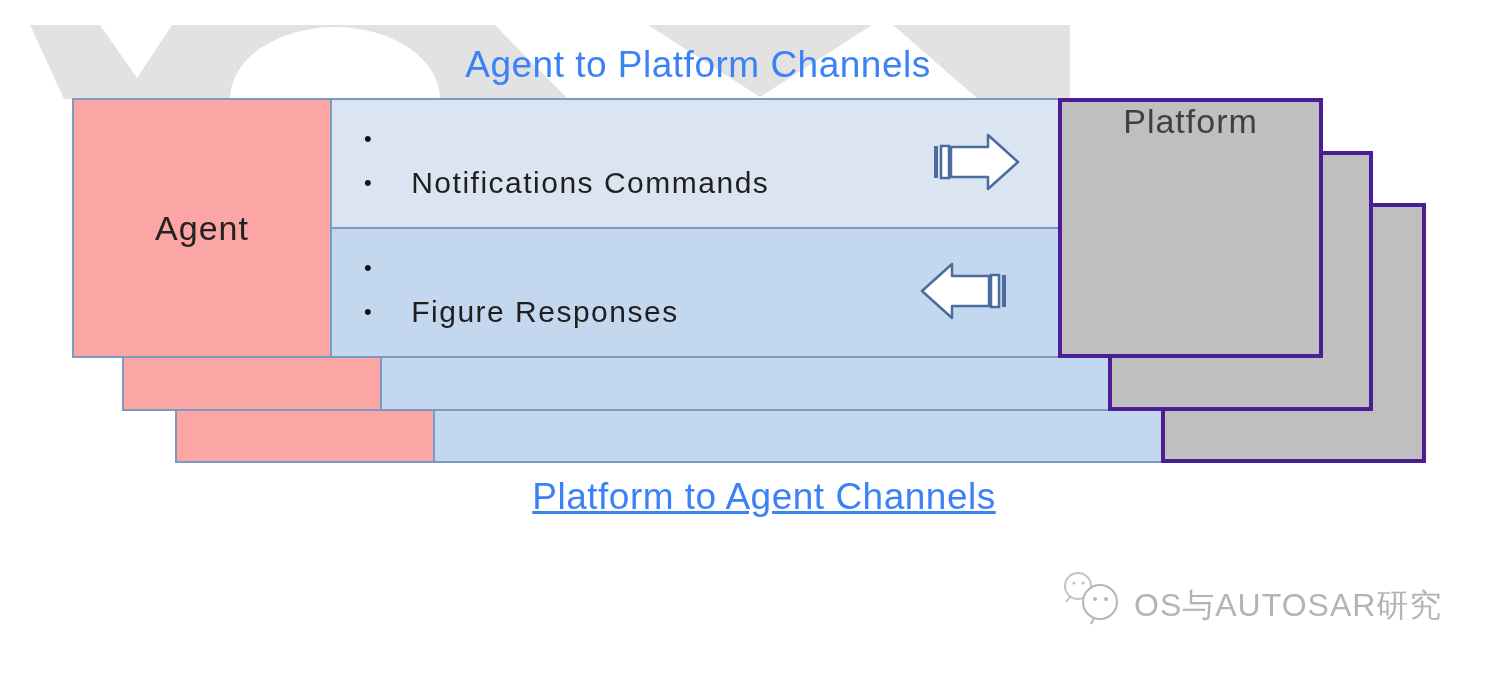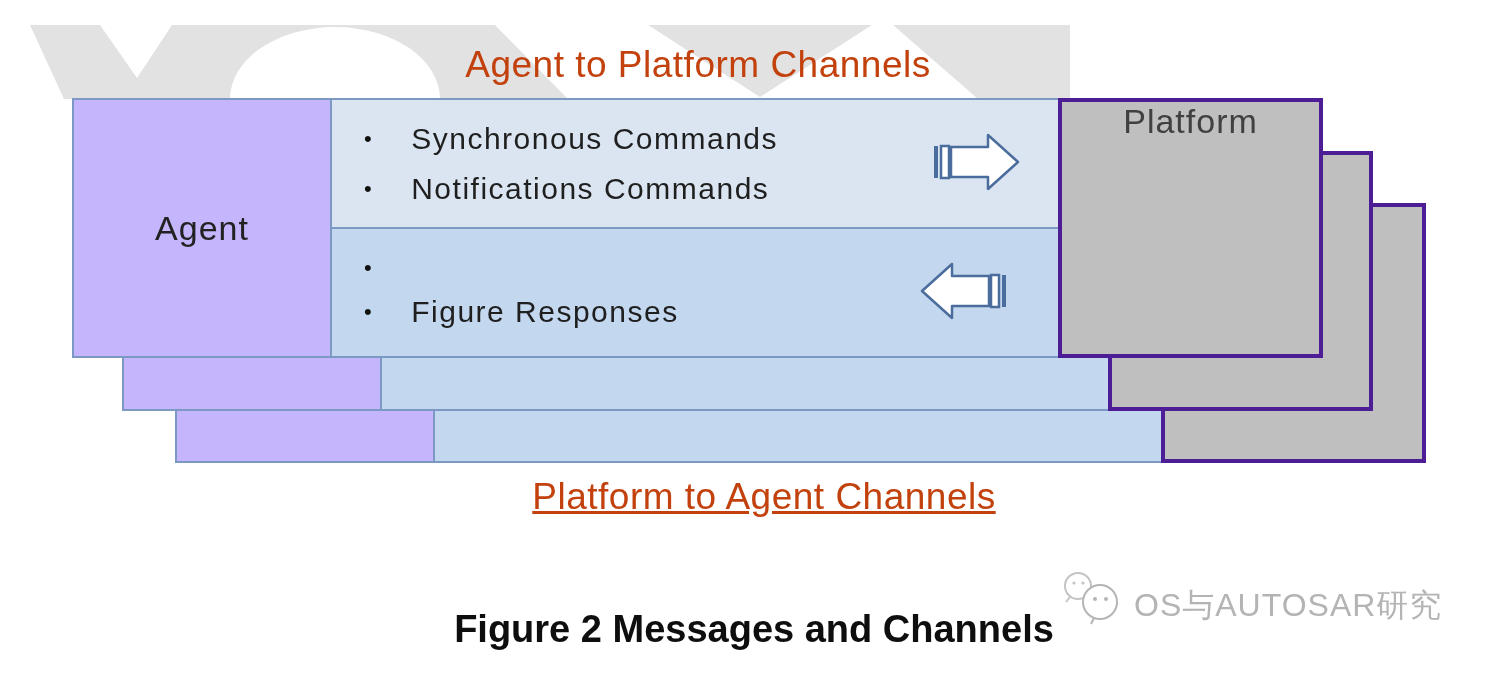--- a/index.html
+++ b/index.html
@@ -7,31 +7,31 @@
   body { font-family:"Liberation Sans", sans-serif; }
   #stage {
     position:relative; width:1485px; height:700px; background:#ffffff;
     overflow:hidden;
   }
   
   #wm-svg { position:absolute; left:0; top:0; z-index:0; }
   
   .flow-label {
     position:absolute; z-index:4; width:760px; text-align:center;
-    font-size:37px; color:#c2410c; letter-spacing:0.5px; white-space:nowrap;
+    font-size:37px; color:#3b82f6; letter-spacing:0.5px; white-space:nowrap;
   }
   #top-label   { left:318px; top:44px; }
   #bottom-label{ left:384px; top:476px;text-decoration:underline; }
   
   .layer { position:absolute; width:1251px; height:260px; display:flex; }
   #layer-3 { left:175px; top:203px; z-index:1; }
   #layer-2 { left:122px; top:151px; z-index:2; }
   #layer-1 { left:72px;  top:98px;  z-index:3; }
   .agent-box {
-    width:260px; height:100%; background:#c4b5fd;
+    width:260px; height:100%; background:#fca5a5;
     border:2px solid #7b99c2; display:flex; align-items:center; justify-content:center;
     font-size:34px; color:#222; letter-spacing:1px;
   }
   .platform-box {
     width:265px; height:100%; background:#bfbfbf;
     border:4px solid #4c1d95; display:flex; align-items:flex-start; justify-content:center;
     font-size:34px; color:#404040; letter-spacing:1px;
   }
   .channel-area {
     width:726px; height:100%;
@@ -89,21 +89,20 @@
   <div id="layer-1" class="layer">
     <div class="agent-box">
       <span>Agent</span>
     </div>
 
     <div class="channel-area">
 
       <div class="channel-half channel-a2p">
         <div class="bullet-line">
           <span class="bullet-dot">•</span>
-          <span>Synchronous Commands</span>
         </div>
         <div class="bullet-line">
           <span class="bullet-dot">•</span>
           <span>Notifications Commands</span>
         </div>
         <span id="arrow-right" class="arrow-wrap">
           <svg width="88" height="70" viewBox="0 0 88 70">
             <rect x="2" y="19" width="4" height="32" fill="#4a6d9d"></rect>
             <rect x="9" y="19" width="8" height="32" fill="#ffffff" stroke="#4a6d9d" stroke-width="2.5"></rect>
             <path d="M19,20 L56,20 L56,8 L86,35 L56,62 L56,50 L19,50 Z" fill="#ffffff" stroke="#4a6d9d" stroke-width="2.5" stroke-linejoin="round"></path>
@@ -143,15 +142,14 @@
       <circle cx="25" cy="17" r="1.6" fill="#c4c4c4"></circle>
       <path d="M12,31 L8,36" stroke="#c4c4c4" stroke-width="2" fill="none"></path>
       <circle cx="42" cy="36" r="17" fill="#ffffff" stroke="#b5b5b5" stroke-width="2"></circle>
       <circle cx="37" cy="33" r="2" fill="#b5b5b5"></circle>
       <circle cx="48" cy="33" r="2" fill="#b5b5b5"></circle>
       <path d="M36,52 L33,58" stroke="#b5b5b5" stroke-width="2" fill="none"></path>
     </svg>
     <span id="brand-text">OS与AUTOSAR研究</span>
   </div>
 
-  <div id="caption">Figure 2 Messages and Channels</div>
 
 </div>
 
 </body></html>

